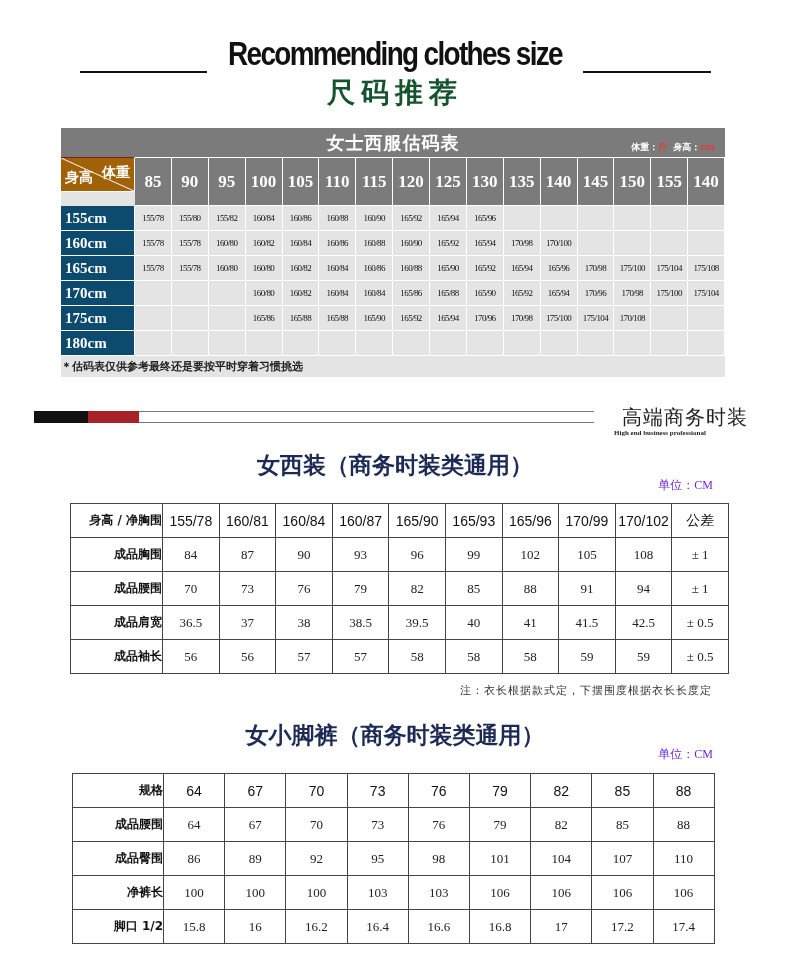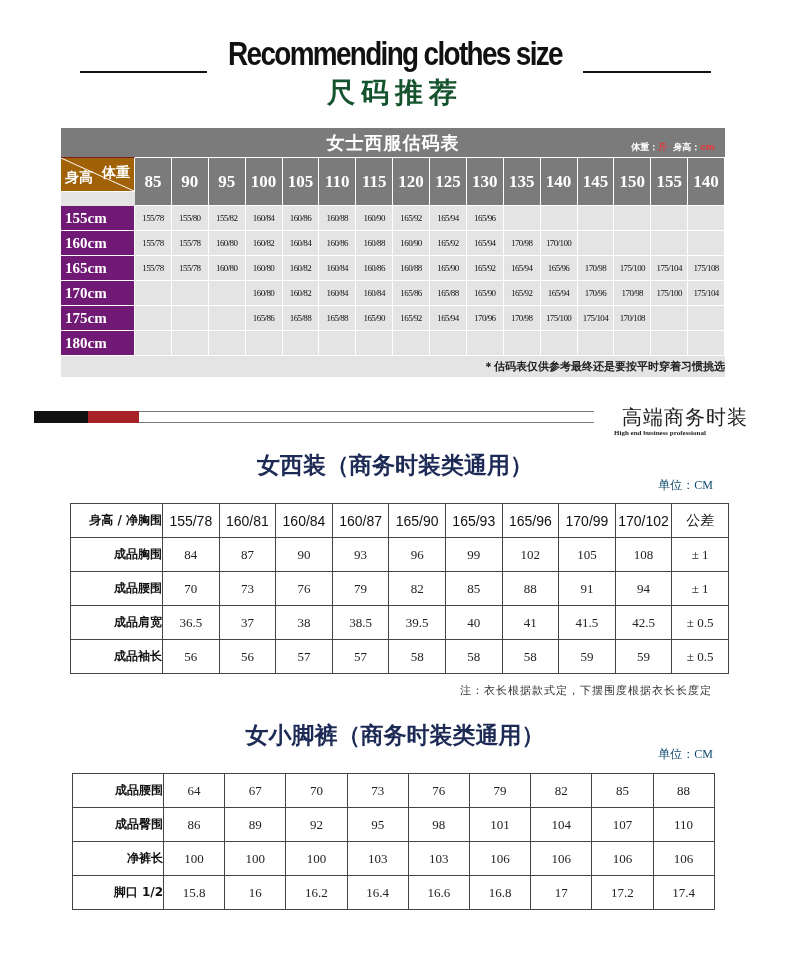--- a/index.html
+++ b/index.html
@@ -29,42 +29,42 @@
   .est-grid > div { border-right: 1px solid #fff; border-bottom: 1px solid #fff; display: flex;
     align-items: center; justify-content: center; overflow: hidden; white-space: nowrap; }
   .est-head { height: 49px; background: #7b7b7b; color: #fff; font-family: "Liberation Serif", serif;
     font-size: 17px; font-weight: bold; border-top: 1px solid #fff; }
   .est-corner { position: relative; height: 35px; background: #a16207; border-top: 1px solid #7f1d1d; }
   .est-corner .diag { position: absolute; left: 0; top: 0; width: 100%; height: 100%; }
   .est-corner .w { position: absolute; right: 4px; top: 6px; color: #fff; font-weight: bold;
     font-family: "DejaVu Sans", sans-serif; font-size: 14px; }
   .est-corner .h { position: absolute; left: 4px; bottom: 4px; color: #fff; font-weight: bold;
     font-family: "DejaVu Sans", sans-serif; font-size: 14px; }
-  .est-rowhead { height: 25px; background: #701a75; color: #fff; font-family: "Liberation Serif", serif;
+  .est-rowhead { height: 25px; background: #0c4a6e; color: #fff; font-family: "Liberation Serif", serif;
     font-size: 15px; font-weight: bold; justify-content: flex-start !important; padding-left: 4px; }
   .est-cell { height: 25px; background: #e4e4e4; font-family: "Liberation Serif", serif;
     font-size: 9px; letter-spacing: -0.6px; color: #111; }
-  .est-note { height: 21px; background: #e4e4e4; text-align: right; font-family: "DejaVu Sans", sans-serif;
+  .est-note { height: 21px; background: #e4e4e4; text-align: left; font-family: "DejaVu Sans", sans-serif;
     font-weight: bold; font-size: 11px; color: #222; line-height: 21px; }
 
   
   .banner { position: absolute; left: 34px; top: 402px; width: 722px; height: 40px; }
   .banner .blk { position: absolute; left: 0; top: 9px; width: 54px; height: 12px; background: #111; }
   .banner .red { position: absolute; left: 54px; top: 9px; width: 51px; height: 12px; background: #a8222a; }
   .banner .l1 { position: absolute; left: 105px; top: 9px; width: 455px; height: 1px; background: #777; }
   .banner .l2 { position: absolute; left: 105px; top: 20px; width: 455px; height: 1px; background: #777; }
   .banner .cn { position: absolute; left: 588px; top: 2px; font-family: "DejaVu Sans", sans-serif;
     font-size: 20px; color: #222; letter-spacing: 1px; }
   .banner .en { position: absolute; left: 580px; top: 27px; font-family: "Liberation Serif", serif;
     font-weight: bold; font-size: 7px; color: #222; }
 
   
   .sec-title { position: absolute; left: 0; width: 790px; text-align: center;
     font-family: "DejaVu Serif", "Liberation Serif", serif; font-weight: bold; font-size: 23px; color: #1c2a55; }
-  .unit-label { position: absolute; right: 77px; font-family: "Liberation Serif", serif; font-size: 12px; color: #0c4a6e; }
+  .unit-label { position: absolute; right: 77px; font-family: "Liberation Serif", serif; font-size: 12px; color: #6d28d9; }
   .note { position: absolute; right: 78px; font-family: "Liberation Serif", serif; font-size: 11px; color: #333; letter-spacing: 1px; }
 
   
   table.spec { position: absolute; border-collapse: collapse; table-layout: fixed; }
   table.spec td { border: 1.5px solid #444; text-align: center; vertical-align: middle; }
   table.spec td.rh { font-family: "DejaVu Sans", sans-serif; font-weight: bold; font-size: 12px; color: #111; text-align: right; }
   table.spec tr.hdr td { font-family: "Liberation Sans", sans-serif; font-size: 14px; color: #111; }
   table.spec tr.hdr td.rh { font-family: "DejaVu Sans", sans-serif; font-size: 12px; }
   table.spec td.v { font-family: "Liberation Serif", serif; font-size: 13px; color: #222; }
   #suit { left: 70px; top: 503px; width: 645px; }
@@ -323,20 +323,32 @@
       <col style="width: 61.2px;">
       <col style="width: 61.2px;">
       <col style="width: 61.2px;">
       <col style="width: 61.2px;">
       <col style="width: 61.2px;">
       <col style="width: 61.2px;">
       <col style="width: 61.2px;">
       <col style="width: 61.2px;">
     </colgroup>
   <tbody id="pants-body">
+      <tr class="hdr">
+        <td class="rh">规格</td>
+        <td>64</td>
+        <td>67</td>
+        <td>70</td>
+        <td>73</td>
+        <td>76</td>
+        <td>79</td>
+        <td>82</td>
+        <td>85</td>
+        <td>88</td>
+      </tr>
       <tr>
         <td class="rh">成品腰围</td>
         <td class="v">64</td>
         <td class="v">67</td>
         <td class="v">70</td>
         <td class="v">73</td>
         <td class="v">76</td>
         <td class="v">79</td>
         <td class="v">82</td>
         <td class="v">85</td>

